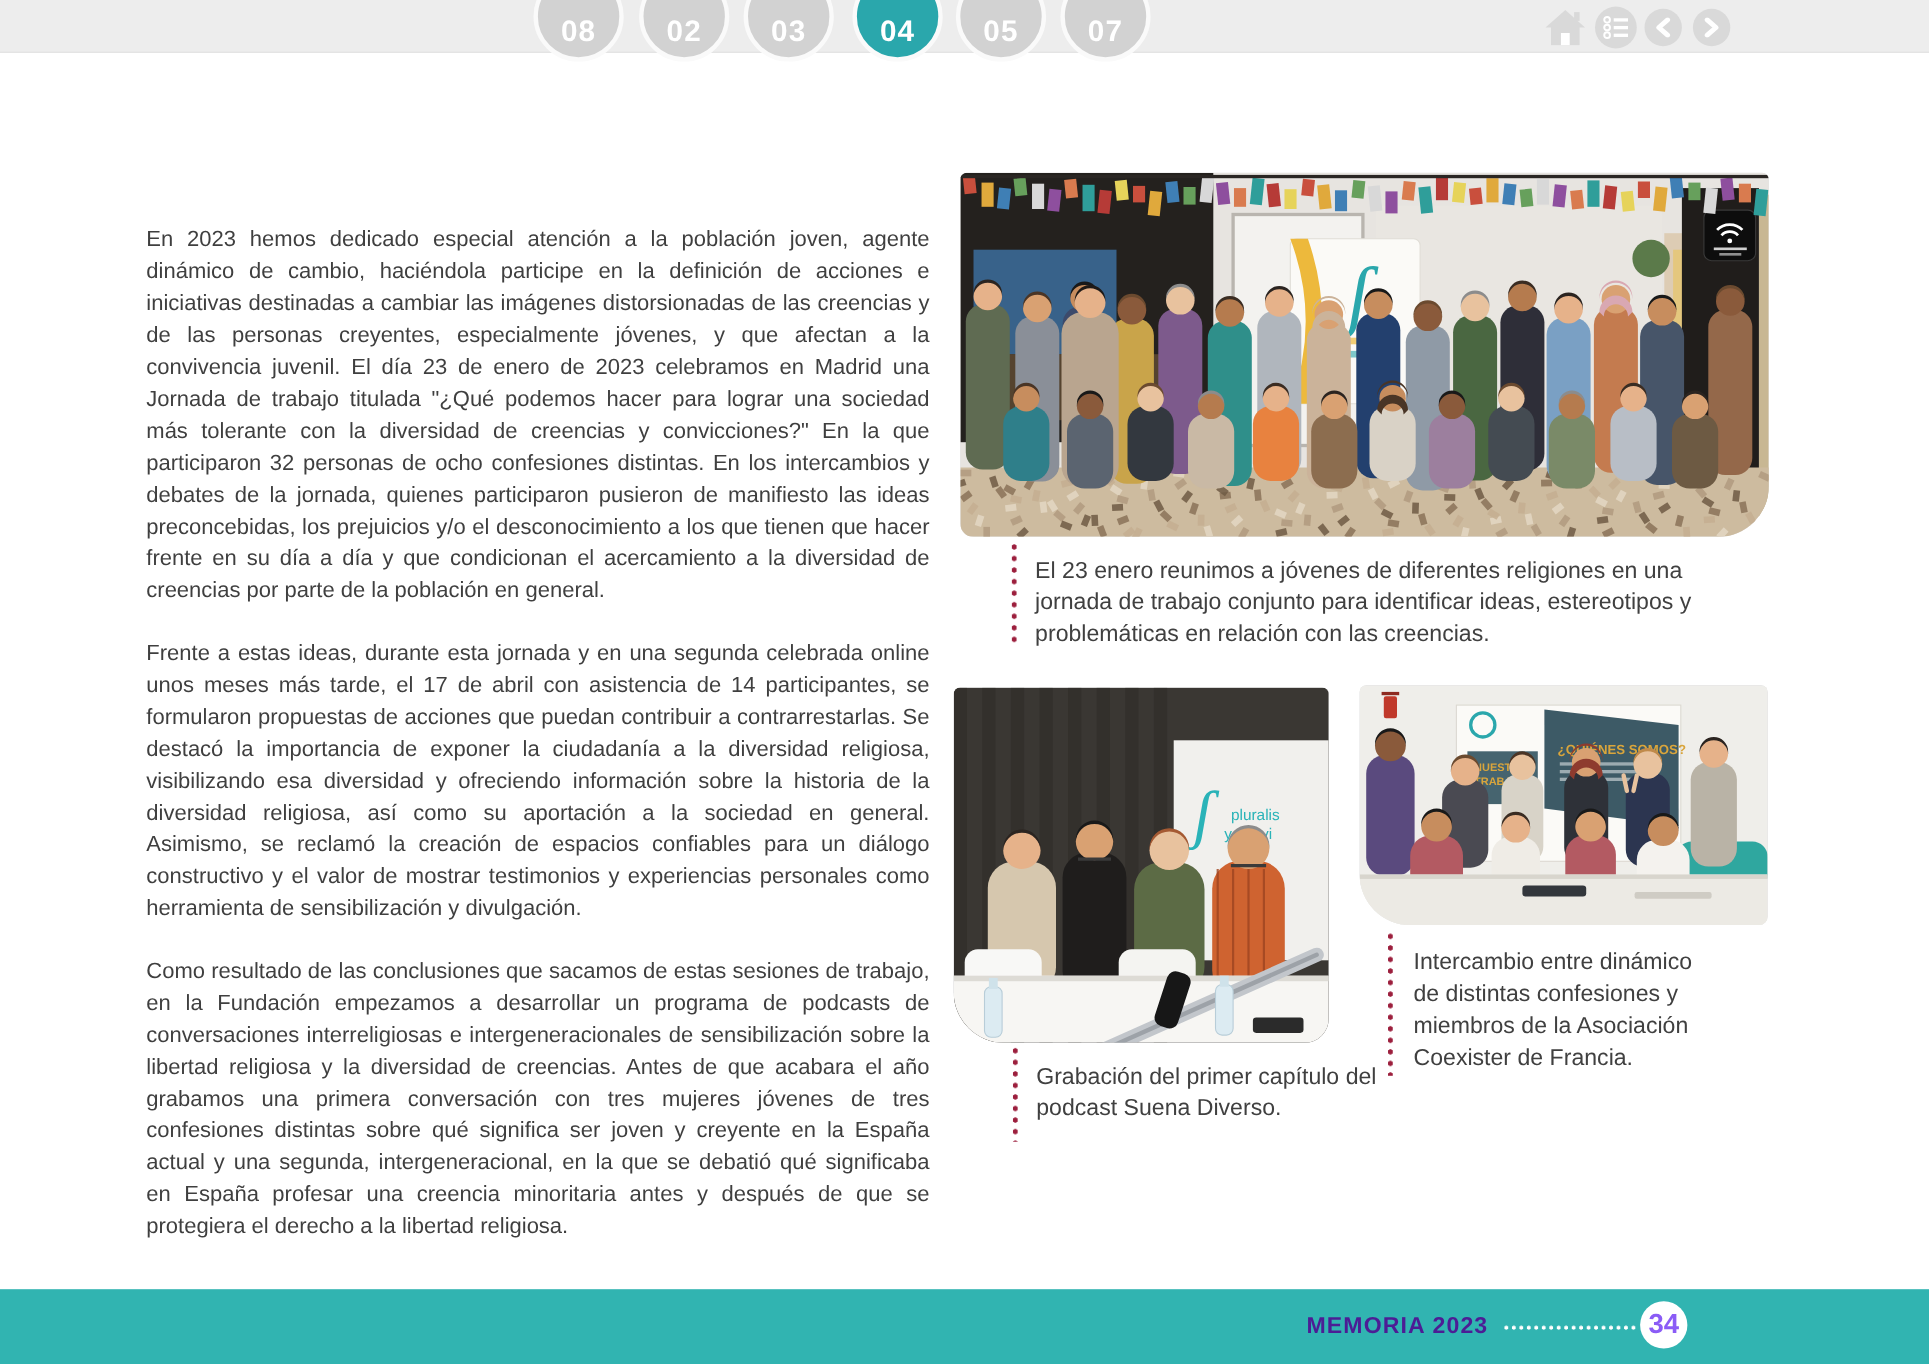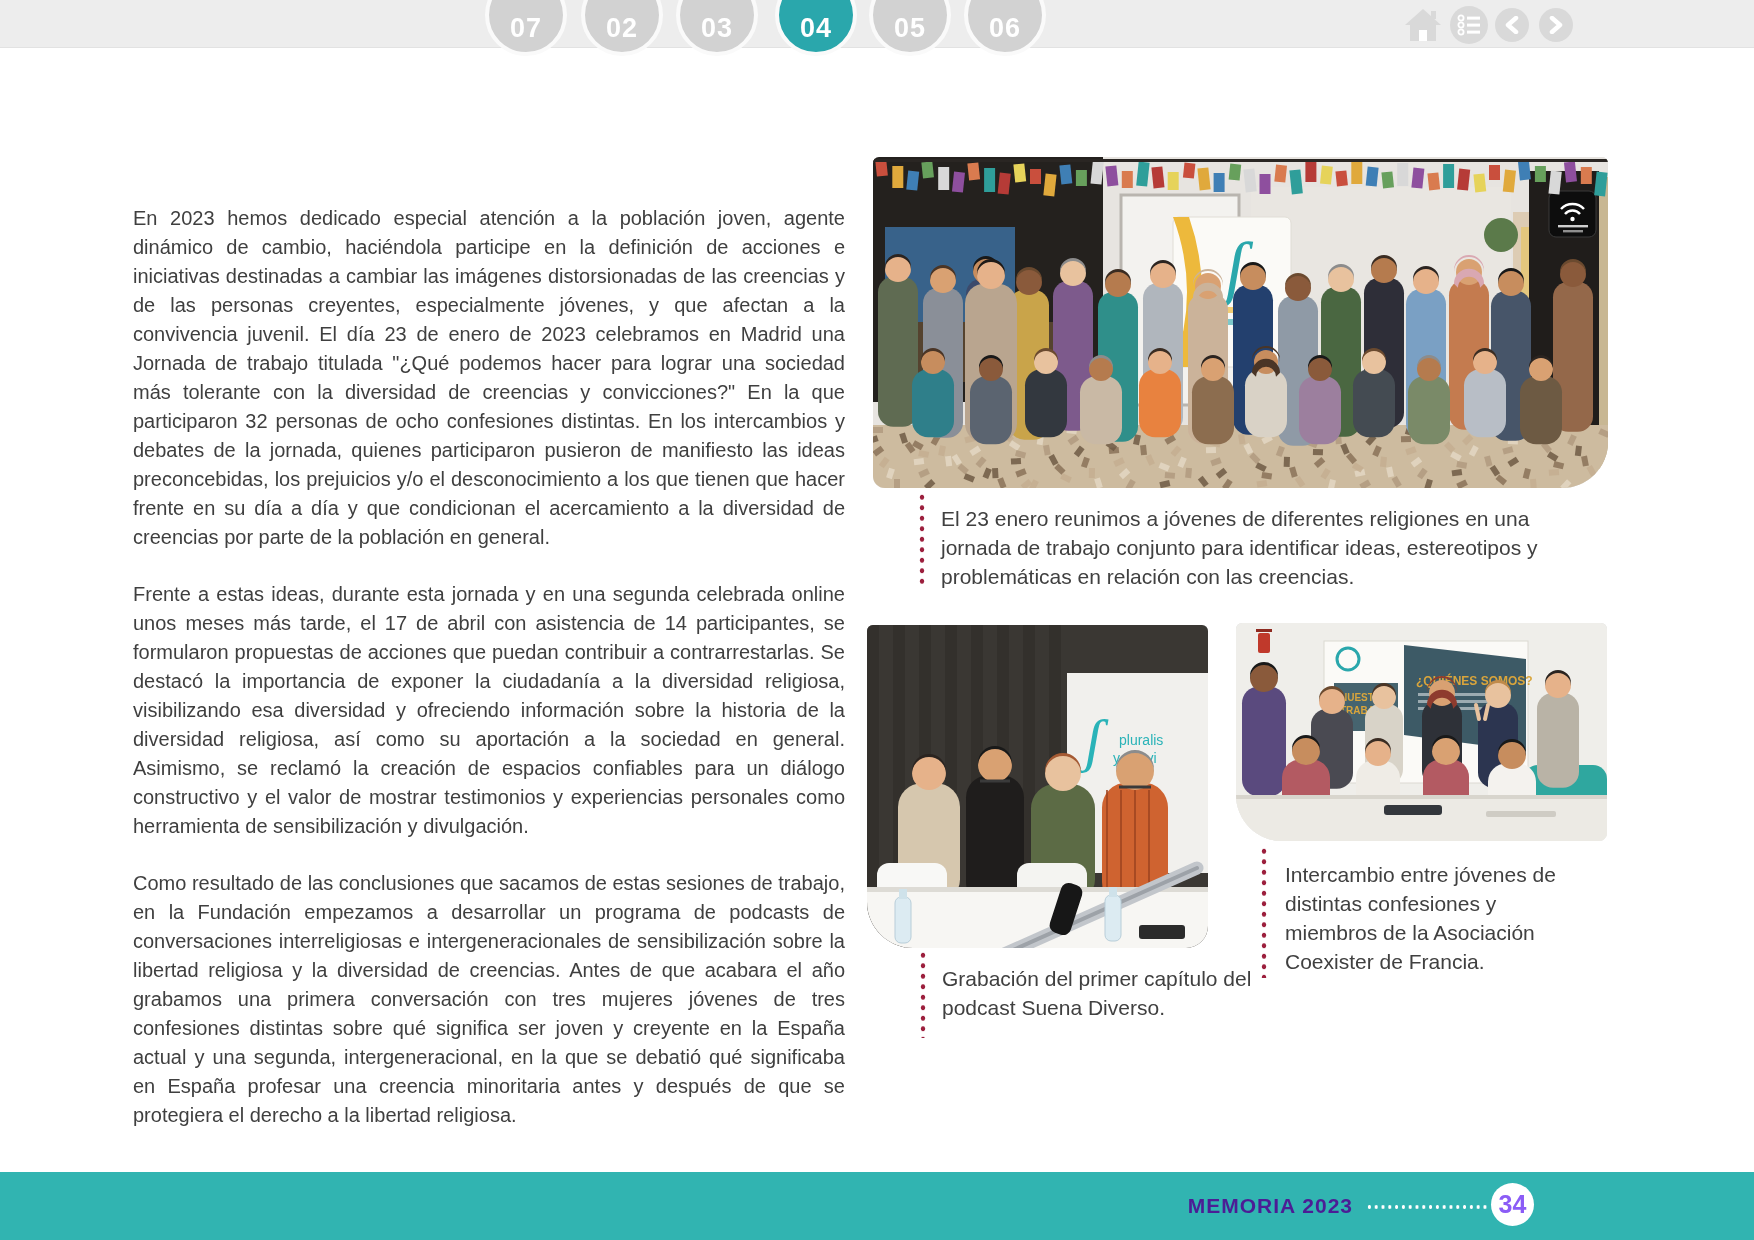--- a/index.html
+++ b/index.html
@@ -45,36 +45,36 @@
   .page-circle{position:absolute;left:1491px;top:1183px;width:43px;height:43px;border-radius:50%;background:#ffffff;display:flex;align-items:center;justify-content:center;}
   .page-circle span{color:#8b5cf6;font-weight:bold;font-size:25px;}
 </style>
 </head>
 <body>
 
 <div class="page">
 
   <div class="topbar">
     <div class="badge" style="left:485px">
-        <span>07</span>
+        <span>08</span>
       </div>
     <div class="badge" style="left:581px">
         <span>02</span>
       </div>
     <div class="badge" style="left:676px">
         <span>03</span>
       </div>
     <div class="badge active" style="left:775px">
         <span>04</span>
       </div>
     <div class="badge" style="left:869px">
         <span>05</span>
       </div>
     <div class="badge" style="left:964px">
-        <span>06</span>
+        <span>07</span>
       </div>
 
     <div class="nav-icons">
       <div style="position:absolute;left:4px;top:8px;width:38px;height:34px;cursor:pointer;">
         <svg width="38" height="34" viewBox="0 0 38 34">
           <polygon points="19,1 37,17 1,17" fill="#d9d9d9"></polygon>
           <rect x="27" y="3" width="5" height="8" fill="#d9d9d9"></rect>
           <rect x="6" y="16" width="26" height="17" fill="#d9d9d9"></rect>
           <rect x="15" y="22" width="8" height="11" fill="#ffffff"></rect>
         </svg>
@@ -535,21 +535,21 @@
         </g>
 
       <rect x="0" y="172" width="371" height="46" fill="#eceae4"></rect>
       <rect x="0" y="172" width="371" height="4" fill="#d8d5cd"></rect>
       <rect x="148" y="182" width="58" height="10" rx="3" fill="#33373c"></rect>
       <rect x="250" y="188" width="70" height="6" rx="2" fill="#cfccc4"></rect>
     </svg>
   </div>
 
   <div class="dotline" id="dots3"></div>
-  <div class="caption" id="cap3">Intercambio entre jóvenes de distintas confesiones y miembros de la Asociación Coexister de Francia.</div>
+  <div class="caption" id="cap3">Intercambio entre dinámico de distintas confesiones y miembros de la Asociación Coexister de Francia.</div>
 
   <div class="footer">
     <div class="footer-label">MEMORIA 2023</div>
   </div>
   <div class="footer-dots"></div>
   <div class="page-circle">
     <span>34</span>
   </div>
 
 </div>

